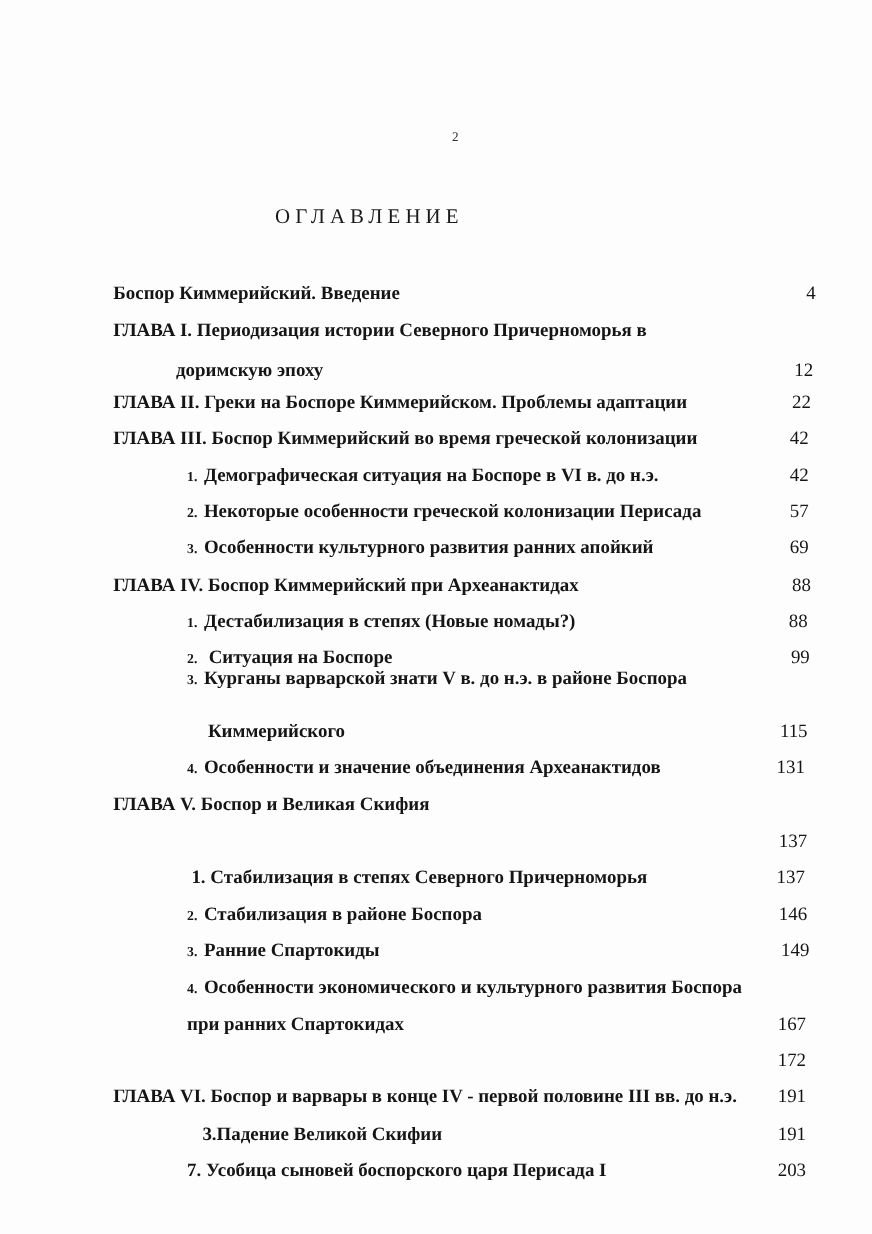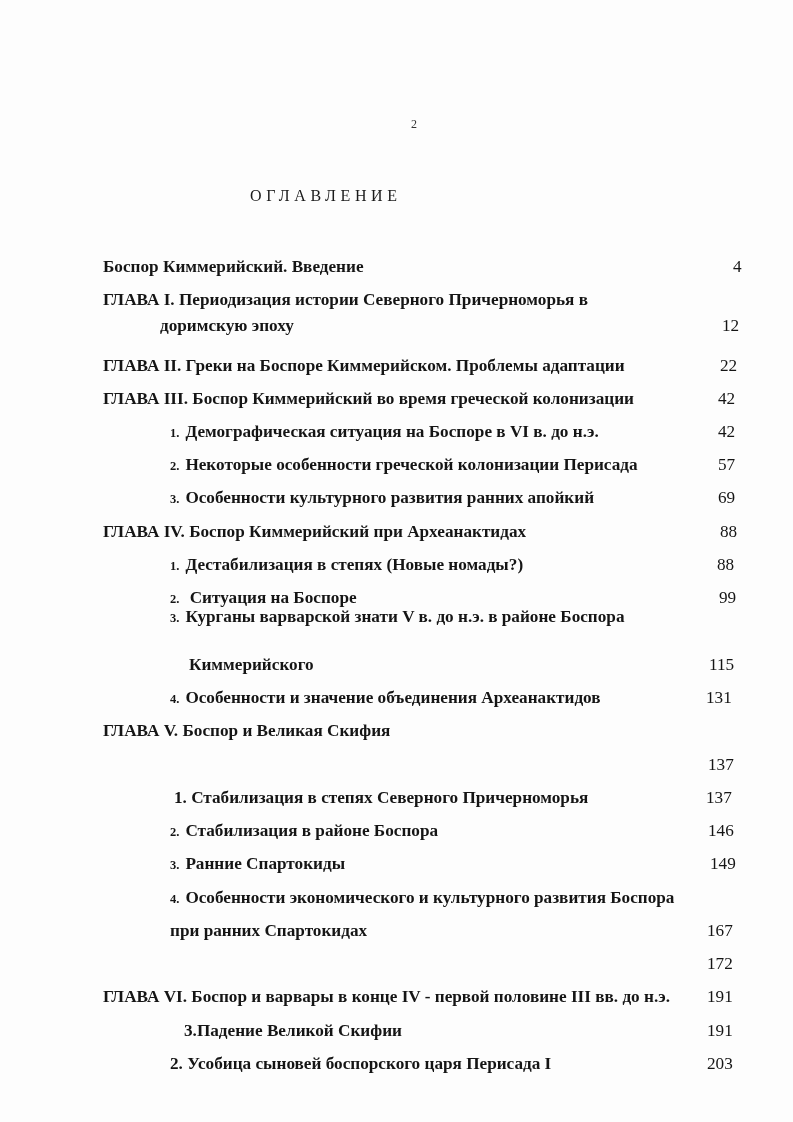--- a/index.html
+++ b/index.html
@@ -10,21 +10,21 @@
     overflow: hidden;
     font-family: "Liberation Serif", "DejaVu Serif", serif;
     color: #151515;
   }
   .page-num {
     position: absolute; left: 411px; top: 117px;
     font-size: 12px; color: #333;
   }
   .title {
     position: absolute; left: 250px; top: 187px;
-    font-size: 16px; letter-spacing: 4.6px; color: #1a1a1a;
+    font-size: 19px; letter-spacing: 4.6px; color: #1a1a1a;
   }
   .toc { position: absolute; left: 0; top: 0; width: 793px; height: 1122px; }
   .row {
     position: absolute; left: 0; width: 793px; height: 26px;
     font-size: 17.2px; line-height: 26px; white-space: nowrap;
   }
   .row .label { position: absolute; top: 0; font-weight: bold; }
   .row .marker { font-size: 12.5px; margin-right: 6px; }
   .row .pg { position: absolute; top: 0; }
 </style>
@@ -38,21 +38,21 @@
 
   <div class="row" style="top:254px">
     <span class="label" style="left:103px">Боспор Киммерийский. Введение</span>
     <span class="pg" style="left:733px">4</span>
   </div>
 
   <div class="row" style="top:287px">
     <span class="label" style="left:103px">ГЛАВА I. Периодизация истории Северного Причерноморья в</span>
   </div>
 
-  <div class="row" style="top:313px">
+  <div class="row" style="top:324px">
     <span class="label" style="left:160px">доримскую  эпоху</span>
     <span class="pg" style="left:722px">12</span>
   </div>
 
   <div class="row" style="top:353px">
     <span class="label" style="left:103px">ГЛАВА II. Греки на Боспоре Киммерийском. Проблемы адаптации</span>
     <span class="pg" style="left:720px">22</span>
   </div>
 
   <div class="row" style="top:386px">
@@ -164,16 +164,16 @@
     <span class="label" style="left:103px">ГЛАВА VI. Боспор и варвары в конце IV - первой половине III вв. до н.э.</span>
     <span class="pg" style="left:707px">191</span>
   </div>
 
   <div class="row" style="top:1018px">
     <span class="label" style="left:184px">3.Падение Великой Скифии</span>
     <span class="pg" style="left:707px">191</span>
   </div>
 
   <div class="row" style="top:1051px">
-    <span class="label" style="left:170px">2. Усобица сыновей боспорского царя Перисада I</span>
+    <span class="label" style="left:170px">7. Усобица сыновей боспорского царя Перисада I</span>
     <span class="pg" style="left:707px">203</span>
   </div>
 </div>
 
 </body></html>

